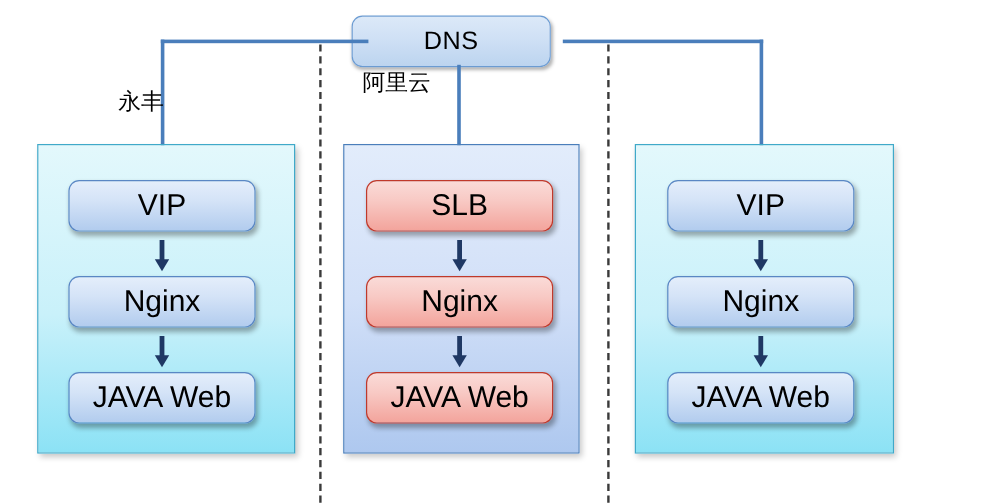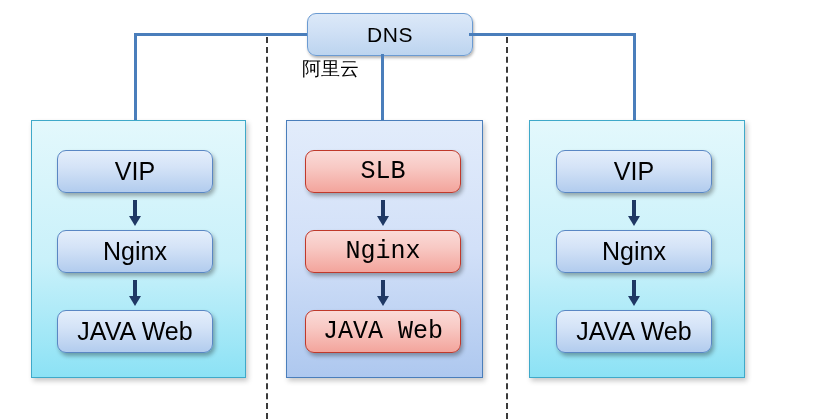--- a/index.html
+++ b/index.html
@@ -7,21 +7,21 @@
     width:825px;height:419px;
     background:#ffffff;
     font-family:"Liberation Sans","DejaVu Sans",sans-serif;
     overflow:hidden;
   }
   #stage{position:relative;width:825px;height:419px;}
 
   
   .dns-box{
     position:absolute;
-    left:307px;top:13px;width:166px;height:43px;
+    left:293px;top:13px;width:166px;height:43px;
     border:1px solid #6b9bd2;
     border-radius:9px;
     background:linear-gradient(to bottom,#dce9f8 0%,#cfe0f5 45%,#bcd4ef 100%);
     box-shadow:1px 2px 3px rgba(0,0,0,0.30);
     display:flex;align-items:center;justify-content:center;
     font-size:21px;color:#000;
     letter-spacing:0.5px;
     box-sizing:border-box;
   }
 
@@ -77,21 +77,20 @@
     box-shadow:2px 3px 4px rgba(0,0,0,0.32);
     white-space:nowrap;
   }
   .node-blue{
     border:1px solid #5a87c4;
     background:linear-gradient(to bottom,#e4eefb 0%,#d4e3f7 40%,#b2ccee 100%);
   }
   .node-red{
     border:1px solid #c0392b;
     background:linear-gradient(to bottom,#fadbd8 0%,#f8c9c4 40%,#f3a49c 100%);
-    font-family:Liberation Mono, monospace;
   }
 
   
   .inner-arrow{position:absolute;}
   .inner-arrow .shaft{
     position:absolute;left:4px;top:0;
     width:4px;height:18px;background:#1f3864;
   }
   .inner-arrow .head{
     position:absolute;left:0;top:16px;
@@ -117,20 +116,21 @@
   <div class="conn conn-v" style="left:381px;top:54px;height:91px;"></div>
   <div class="arrowhead-big" style="left:374px;top:143px;"></div>
 
   <div class="conn conn-h" style="left:469px;top:33px;width:167px;"></div>
   <div class="conn conn-v" style="left:633px;top:33px;height:112px;"></div>
   <div class="arrowhead-big" style="left:626px;top:143px;"></div>
 
   <div class="divider" style="left:266px;"></div>
   <div class="divider" style="left:506px;"></div>
 
+  <div class="group-label" style="left:45px;top:72px;width:145px;">永丰</div>
   <div class="group-label" style="left:278px;top:56px;width:105px;">阿里云</div>
 
   <div class="panel panel-cyan" style="left:31px;top:120px;width:215px;height:258px;">
   </div>
   <div class="node node-blue" style="left:57px;top:150px;width:156px;height:43px;">
     <span>VIP</span>
   </div>
   <div class="inner-arrow" style="left:129px;top:200px;width:12px;height:28px;">
     <div class="shaft"></div>
     <div class="head"></div>

